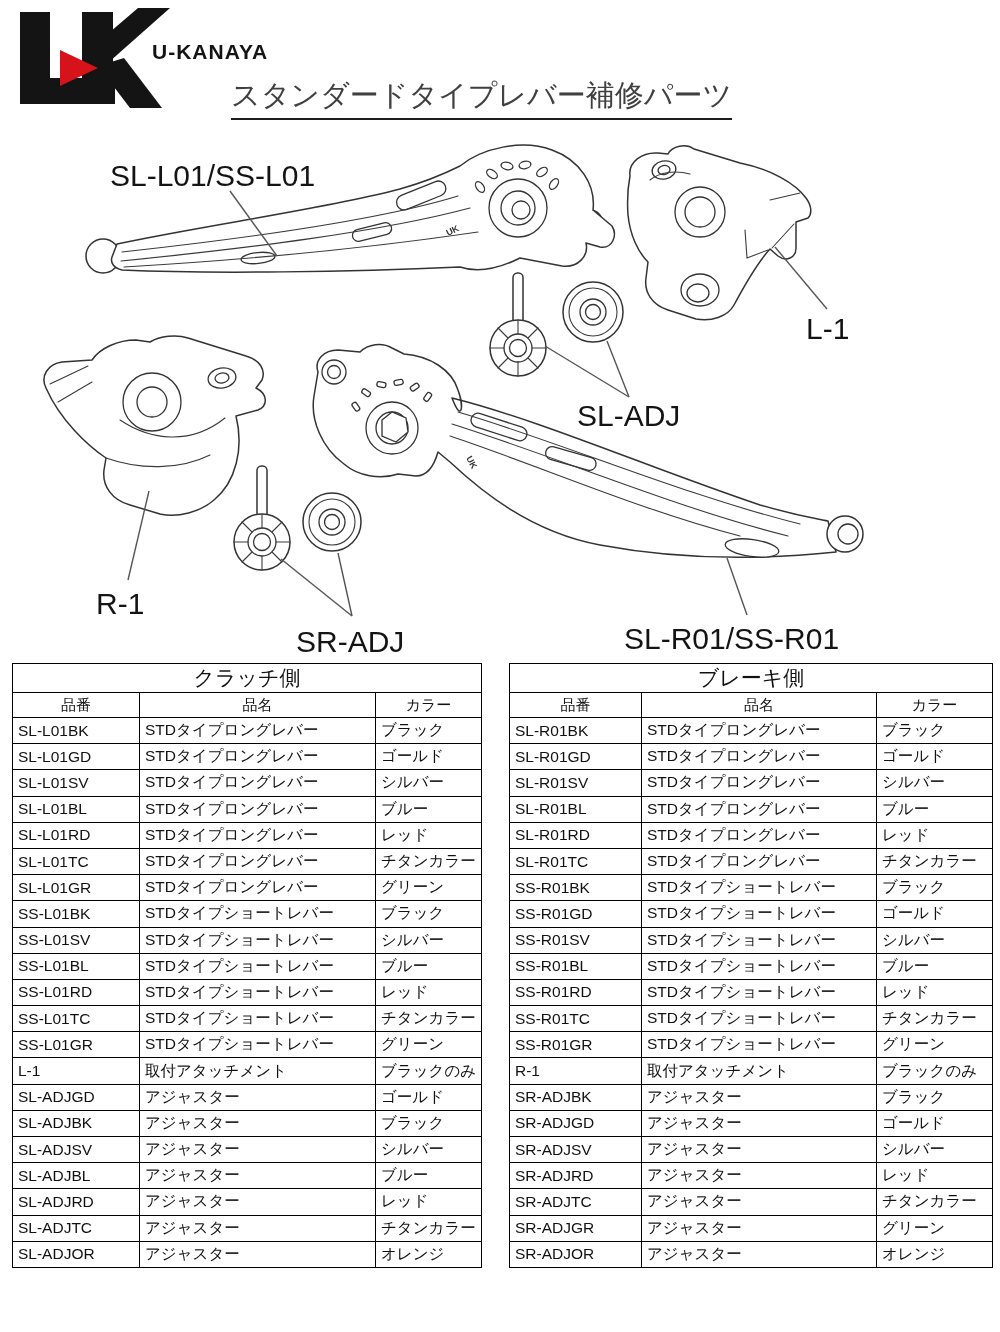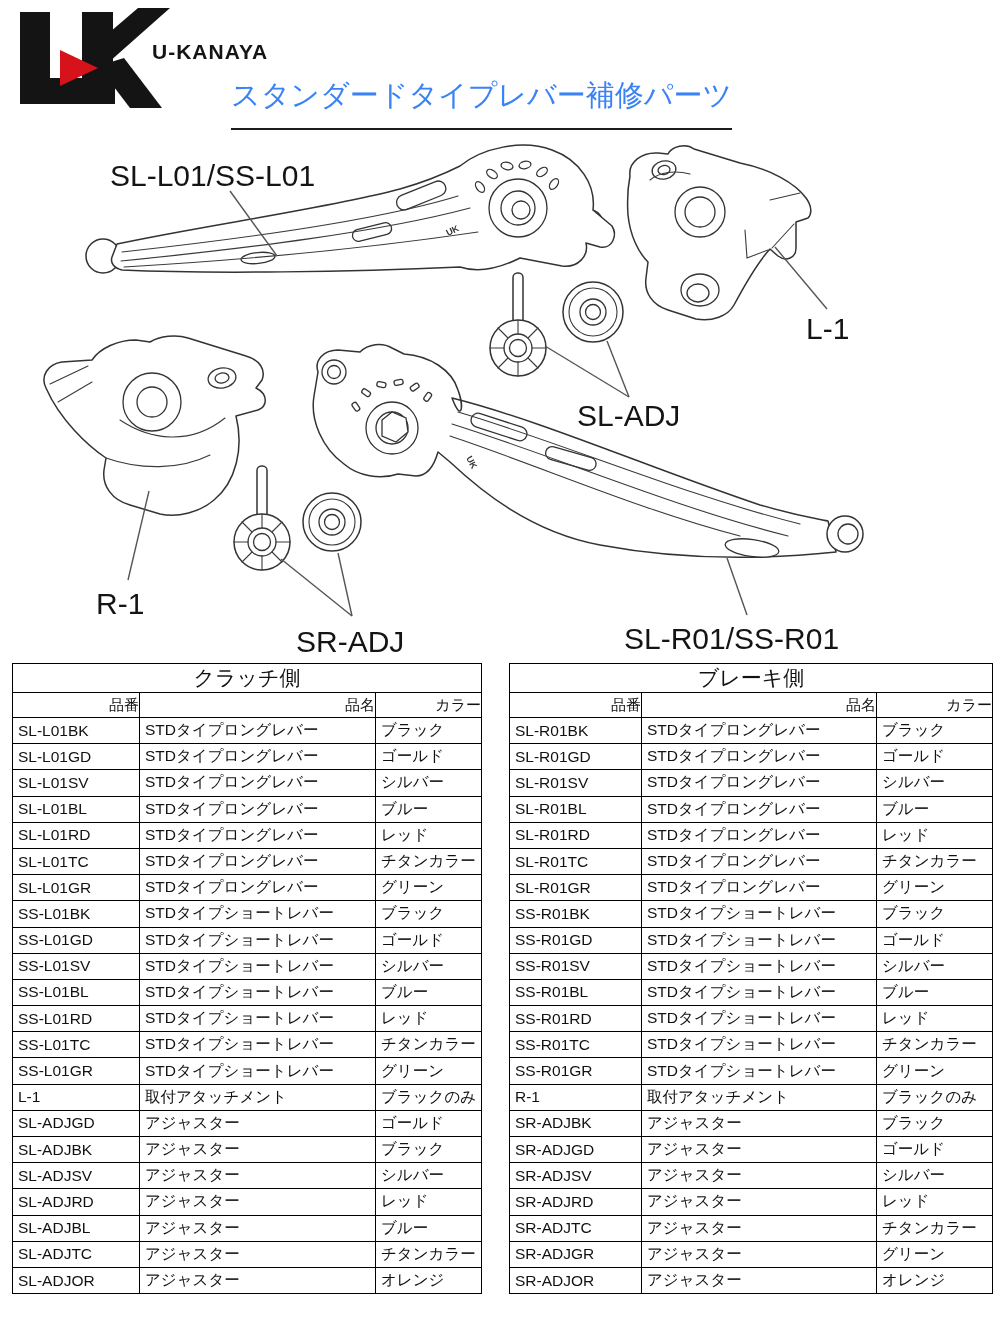--- a/index.html
+++ b/index.html
@@ -2,36 +2,36 @@
 <html><head>
 <meta charset="utf-8">
 <style>
   html,body{margin:0;padding:0;background:#fff;}
   .page{position:relative;width:1000px;height:1332px;background:#fff;overflow:hidden;
         font-family:"Liberation Sans","DejaVu Sans",sans-serif;color:#111;}
   
   .logo-svg{position:absolute;left:20px;top:8px;width:150px;height:100px;}
   .brand{position:absolute;left:152px;top:40px;font-size:21px;font-weight:800;
          letter-spacing:1px;color:#141414;}
-  .doc-title{position:absolute;left:231px;top:76px;font-size:29px;color:#3b82f6;
-             padding-bottom:12px;border-bottom:2.5px solid #1c1c1c;letter-spacing:0px;}
+  .doc-title{position:absolute;left:231px;top:76px;font-size:29px;color:#404040;
+             padding-bottom:2px;border-bottom:2.5px solid #1c1c1c;letter-spacing:0px;}
   
   .diagram{position:absolute;left:0;top:118px;width:1000px;height:545px;}
   .diagram .lbl{font-family:"Liberation Sans","DejaVu Sans",sans-serif;font-size:30px;fill:#141414;}
   .diagram .ln{stroke:#555;stroke-width:1.4;}
   .art{fill:#fff;stroke:#333;stroke-width:1.5;stroke-linejoin:round;}
   .art2{fill:none;stroke:#3a3a3a;stroke-width:1.1;stroke-linecap:round;}
   .hole{fill:#fff;stroke:#333;stroke-width:1.3;}
   .mark{font-size:9px;font-weight:bold;fill:#333;}
   
   .tbl{position:absolute;top:663px;border-collapse:collapse;table-layout:fixed;background:#fff;}
   .tbl th,.tbl td{border:1.6px solid #000;font-weight:normal;overflow:hidden;
                   white-space:nowrap;box-sizing:border-box;}
   .tbl .t-title{height:22px;text-align:center;font-size:21px;padding:0;}
-  .tbl .t-col{height:25px;text-align:right;font-size:15px;padding:0;}
+  .tbl .t-col{height:25px;text-align:center;font-size:15px;padding:0;}
   .tbl td{height:26.2px;font-size:15.5px;padding:0 2px 0 5px;}
   #tbl0{left:12px;width:469px;}
   #tbl1{left:509px;width:483px;}
 </style>
 </head>
 <body>
 
 <div class="page">
 
   <svg class="logo-svg" viewBox="0 0 150 100" aria-hidden="true">
@@ -235,25 +235,20 @@
           <td>SL-L01GR</td>
           <td>STDタイプロングレバー</td>
           <td>グリーン</td>
         </tr>
         <tr>
           <td>SS-L01BK</td>
           <td>STDタイプショートレバー</td>
           <td>ブラック</td>
         </tr>
         <tr>
-          <td>SS-L01GD</td>
-          <td>STDタイプショートレバー</td>
-          <td>ゴールド</td>
-        </tr>
-        <tr>
           <td>SS-L01SV</td>
           <td>STDタイプショートレバー</td>
           <td>シルバー</td>
         </tr>
         <tr>
           <td>SS-L01BL</td>
           <td>STDタイプショートレバー</td>
           <td>ブルー</td>
         </tr>
         <tr>
@@ -285,28 +280,28 @@
           <td>SL-ADJBK</td>
           <td>アジャスター</td>
           <td>ブラック</td>
         </tr>
         <tr>
           <td>SL-ADJSV</td>
           <td>アジャスター</td>
           <td>シルバー</td>
         </tr>
         <tr>
+          <td>SL-ADJBL</td>
+          <td>アジャスター</td>
+          <td>ブルー</td>
+        </tr>
+        <tr>
           <td>SL-ADJRD</td>
           <td>アジャスター</td>
           <td>レッド</td>
-        </tr>
-        <tr>
-          <td>SL-ADJBL</td>
-          <td>アジャスター</td>
-          <td>ブルー</td>
         </tr>
         <tr>
           <td>SL-ADJTC</td>
           <td>アジャスター</td>
           <td>チタンカラー</td>
         </tr>
         <tr>
           <td>SL-ADJOR</td>
           <td>アジャスター</td>
           <td>オレンジ</td>
@@ -355,25 +350,20 @@
           <td>SL-R01RD</td>
           <td>STDタイプロングレバー</td>
           <td>レッド</td>
         </tr>
         <tr>
           <td>SL-R01TC</td>
           <td>STDタイプロングレバー</td>
           <td>チタンカラー</td>
         </tr>
         <tr>
-          <td>SL-R01GR</td>
-          <td>STDタイプロングレバー</td>
-          <td>グリーン</td>
-        </tr>
-        <tr>
           <td>SS-R01BK</td>
           <td>STDタイプショートレバー</td>
           <td>ブラック</td>
         </tr>
         <tr>
           <td>SS-R01GD</td>
           <td>STDタイプショートレバー</td>
           <td>ゴールド</td>
         </tr>
         <tr>

